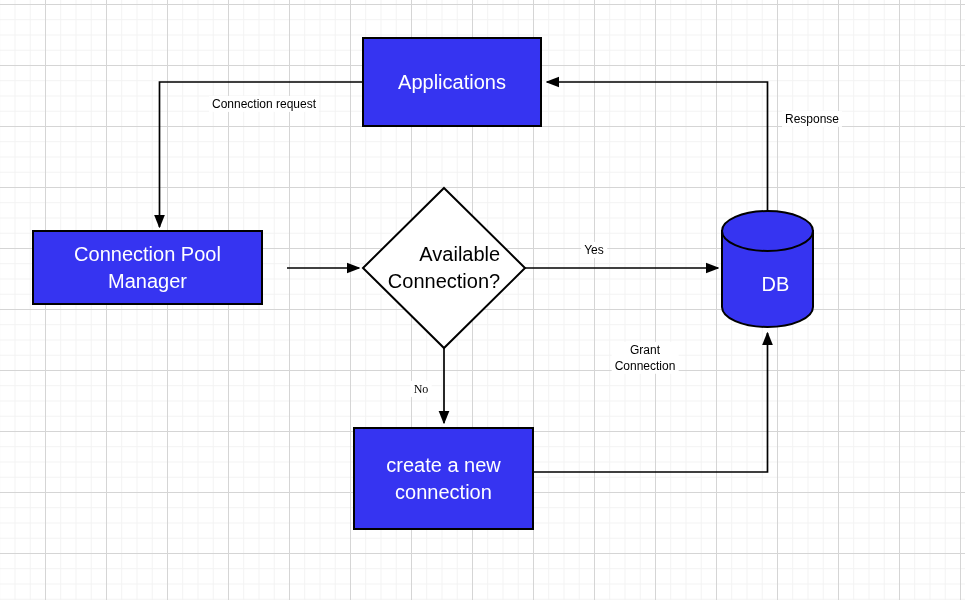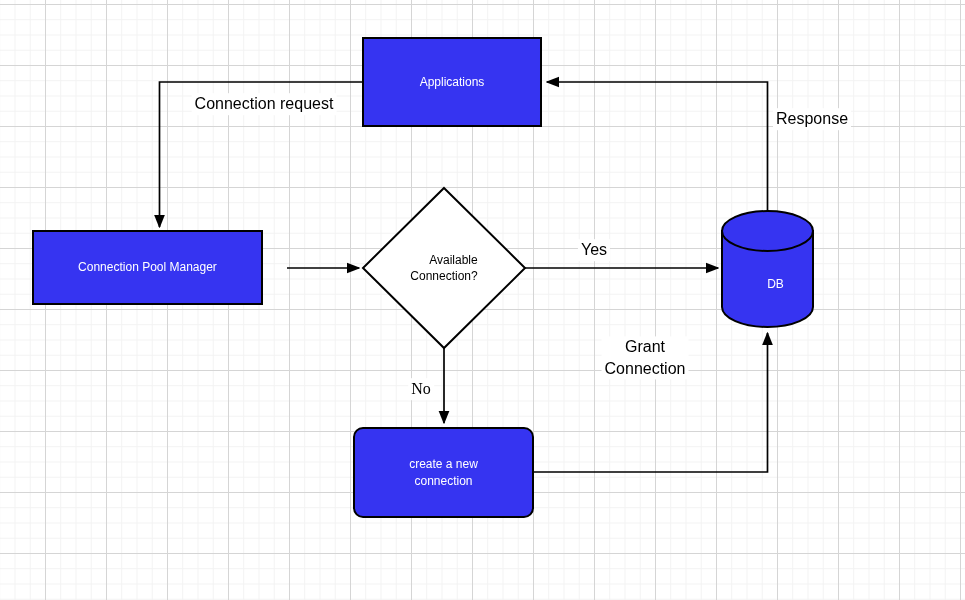--- a/index.html
+++ b/index.html
@@ -18,35 +18,35 @@
     background-position: 45px 0, 0 4px, 45px 0, 0 4px;
   }
 
   svg.layer { position: absolute; left: 0; top: 0; width: 965px; height: 600px; }
   .edge { fill: none; stroke: #000000; stroke-width: 1.7px; }
   .diamond { fill: #ffffff; stroke: #000000; stroke-width: 2px; }
   .cyl { fill: #3634f1; stroke: #000000; stroke-width: 2px; }
 
   .node {
     position: absolute; display: flex; align-items: center; justify-content: center;
-    text-align: center; font-size: 12px; line-height: 1.35;
+    text-align: center; font-size: 20px; line-height: 1.35;
   }
   .rect-node { background: #3634f1; border: 2px solid #000000; color: #ffffff; }
   .shape-label { white-space: pre-line; }
 
   #node-applications { left: 362px; top: 37px;  width: 180px; height: 90px; }
   #node-cpm          { left: 32px;  top: 230px; width: 231px; height: 75px; }
-  #node-create       { left: 353px; top: 427px; width: 181px; height: 91px; border-radius: 10px; }
+  #node-create       { left: 353px; top: 427px; width: 181px; height: 103px; }
 
   #decision-label { left: 364px; top: 188px; width: 160px; height: 160px; color: #000000; text-align: right; }
   #db-label       { left: 722px; top: 253px; width: 91px;  height: 62px;  color: #ffffff; margin-left: 8px; }
 
   .edge-label {
     position: absolute; transform: translate(-50%, -50%);
-    background: #ffffff; color: #000000; font-size: 16px; line-height: 1.35;
+    background: #ffffff; color: #000000; font-size: 12px; line-height: 1.35;
     text-align: center; white-space: pre-line; padding: 0 3px;
   }
   #lbl-connection-request { left: 264px; top: 104px; }
   #lbl-yes      { left: 594px; top: 250px; }
   #lbl-no       { left: 421px; top: 389px; font-family: Liberation Serif, serif; }
   #lbl-grant    { left: 625px; top: 358px; margin-left: 20px; }
   #lbl-response { left: 812px; top: 119px; }
 </style>
 </head>
 <body>

